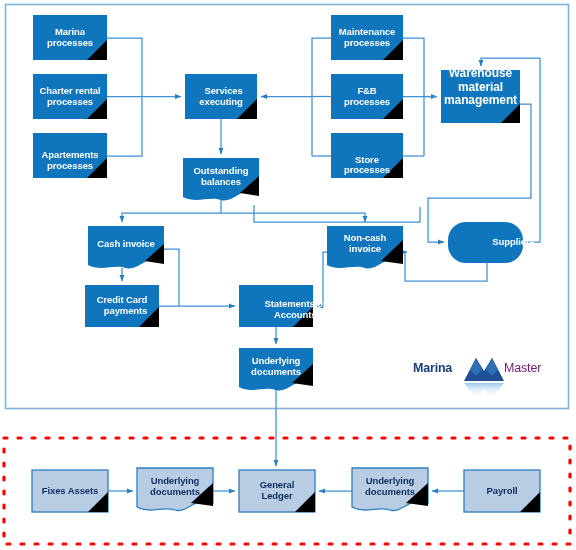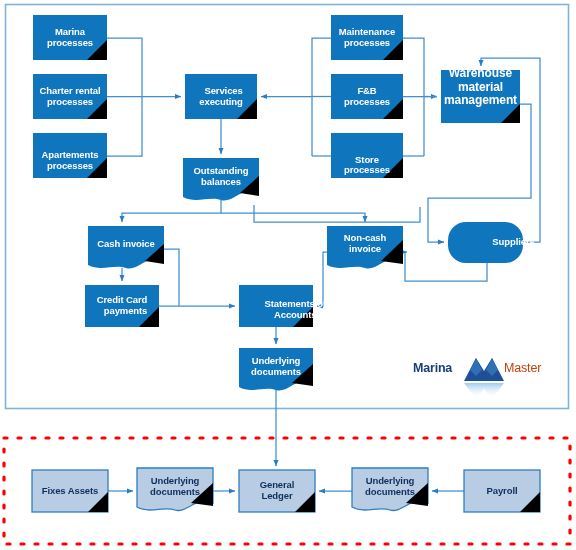--- a/index.html
+++ b/index.html
@@ -42,21 +42,21 @@
     align-items: center;
     font-weight: bold;
   }
   .logo-marina {
     color: #1a3f78;
     font-size: 12.5px;
     font-weight: bold;
     letter-spacing: -0.2px;
   }
   .logo-master {
-    color: #c2410c;
+    color: #701a75;
     font-size: 12.5px;
     font-weight: normal;
     letter-spacing: -0.2px;
   }
 </style>
 </head>
 <body>
 
 <div id="canvas">
 

